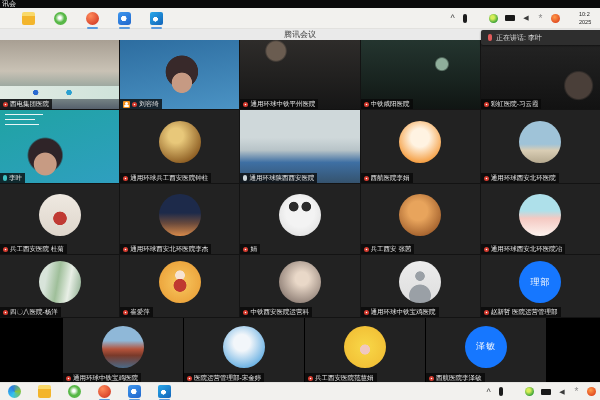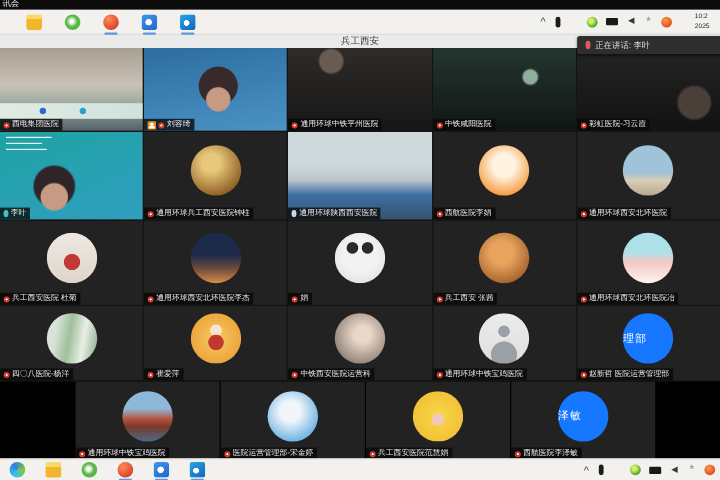--- a/index.html
+++ b/index.html
@@ -35,21 +35,21 @@
   .toast .mic{width:4px;height:7px;border-radius:2px;flex:none}
 
   
   .grid{position:absolute;top:40px;left:0;width:600px;height:343px;background:#131313;
         display:flex;flex-direction:column;gap:1px}
   .grow{display:flex;gap:1px;background:#131313}
   .tile{position:relative;background:#222;overflow:hidden;flex:1}
   .scene{position:absolute;inset:0}
   .circ{position:absolute;width:42px;height:42px;border-radius:50%;left:50%;top:44%;
         transform:translate(-50%,-50%)}
-  .badge{display:flex;align-items:center;justify-content:flex-start;color:#fff;font-size:9px;letter-spacing:1px}
+  .badge{display:flex;align-items:center;justify-content:center;color:#fff;font-size:9px;letter-spacing:1px}
 
   .lbl{position:absolute;left:0;bottom:0;max-width:100%;background:rgba(8,8,8,.78);display:flex;
        align-items:center;gap:2px;padding:1px 3px;height:10px;box-sizing:border-box}
   .lbl-t{color:#eaeaea;font-size:6.5px;line-height:8px;white-space:nowrap;overflow:hidden}
   .ic-logo{width:5px;height:5px;border-radius:50%;flex:none;
            background:radial-gradient(circle,#fff 18%,#d43b2f 30%)}
   .ic-mic{width:4px;height:6px;border-radius:2px;flex:none;background:#cdd6da}
   .ic-mic.on{background:#3ec3c3}
   .ic-presenter{width:7px;height:7px;border-radius:1px;flex:none;background:#f08f1e;position:relative}
   .ic-presenter::after{content:"";position:absolute;left:2px;top:1px;width:3px;height:3px;border-radius:50%;background:#fff}
@@ -95,21 +95,21 @@
       <span class="ti" style="width: 7px; height: 11px; color: rgb(138, 138, 138); font-size: 10px; line-height: 11px;">*</span>
       <span class="ti" style="width: 9px; height: 9px; background: radial-gradient(circle at 40% 35%, rgb(255, 154, 74), rgb(224, 73, 31) 75%); border-radius: 5px;"></span>
     </div>
   <div class="clock">
     <div>10:2</div>
     <div>2025</div>
   </div>
 </div>
 
 <div class="titlebar">
-  <span>兵工西安</span>
+  <span>腾讯会议</span>
 </div>
 
 <div class="toast">
   <span class="mic" style="background: rgb(224, 90, 90);"></span>
   <span>正在讲话: 李叶</span>
 </div>
 
 <div class="grid">
     <div class="grow" style="height: 69px;">
       <div class="tile">

